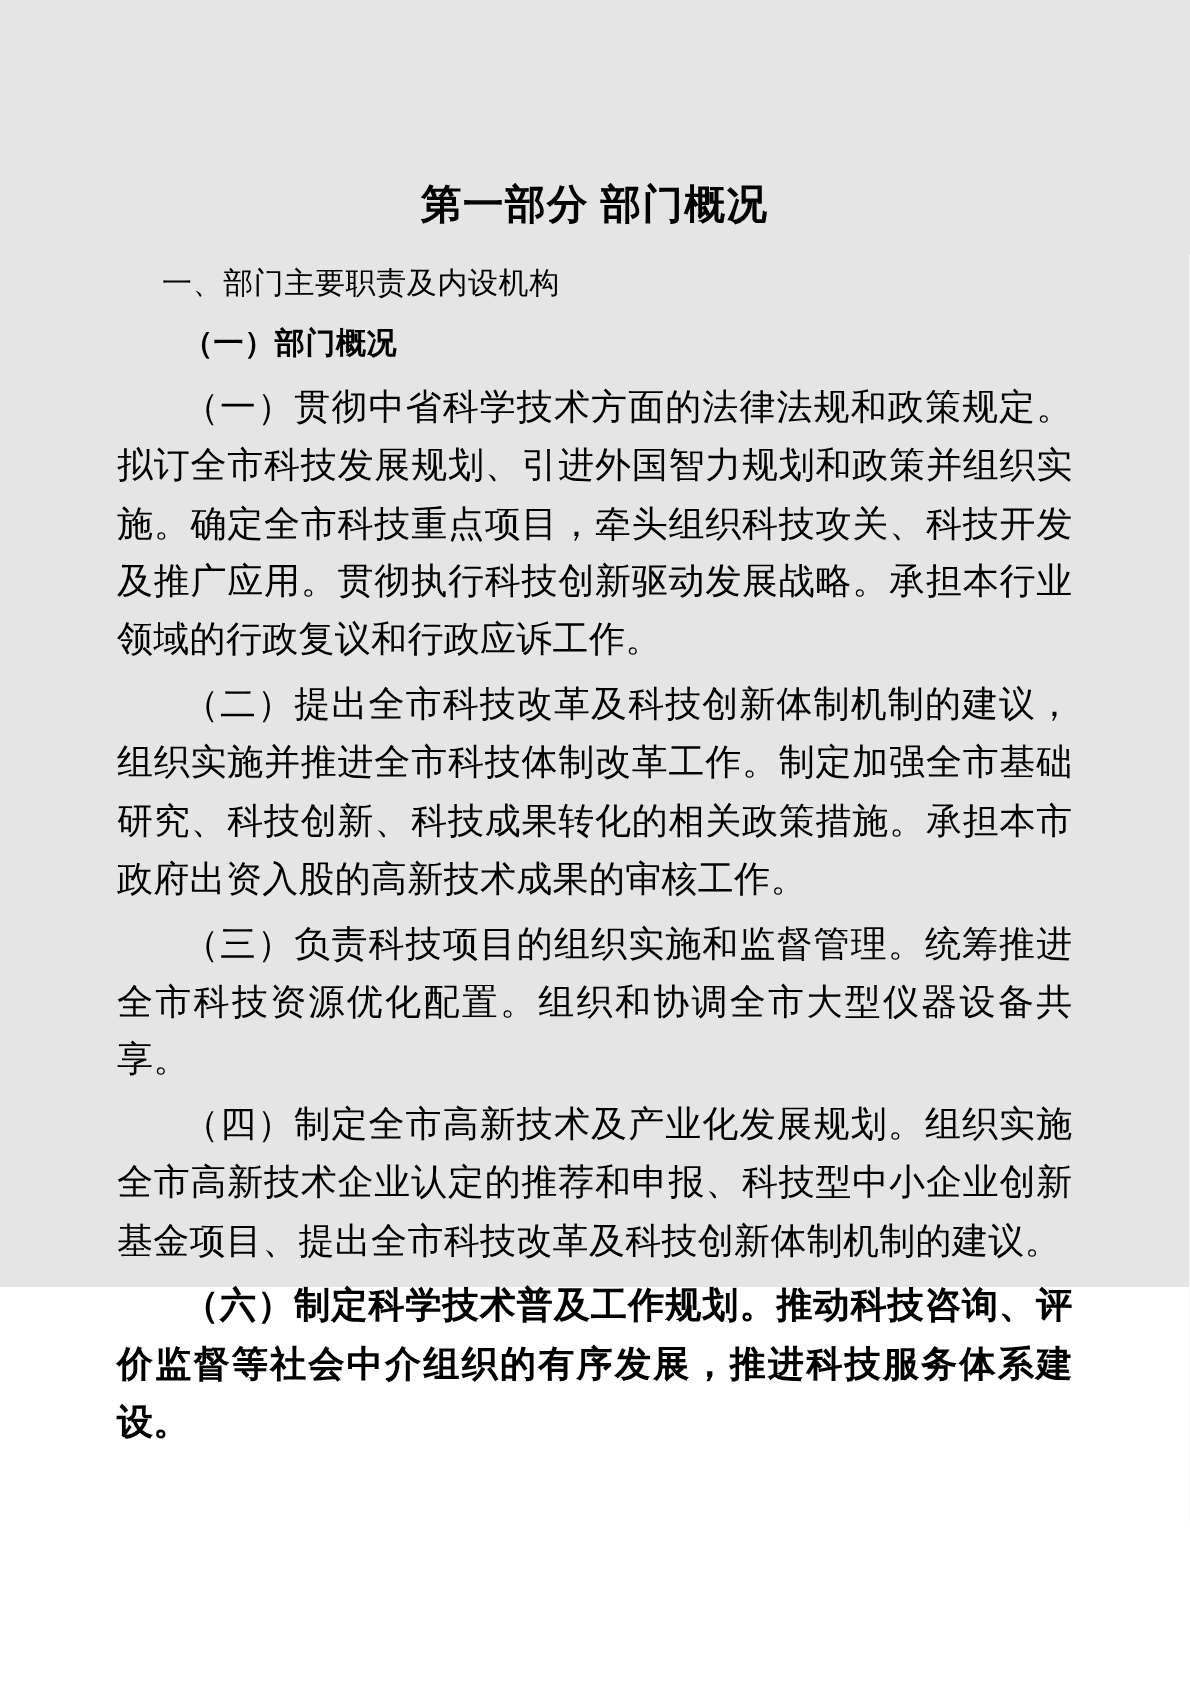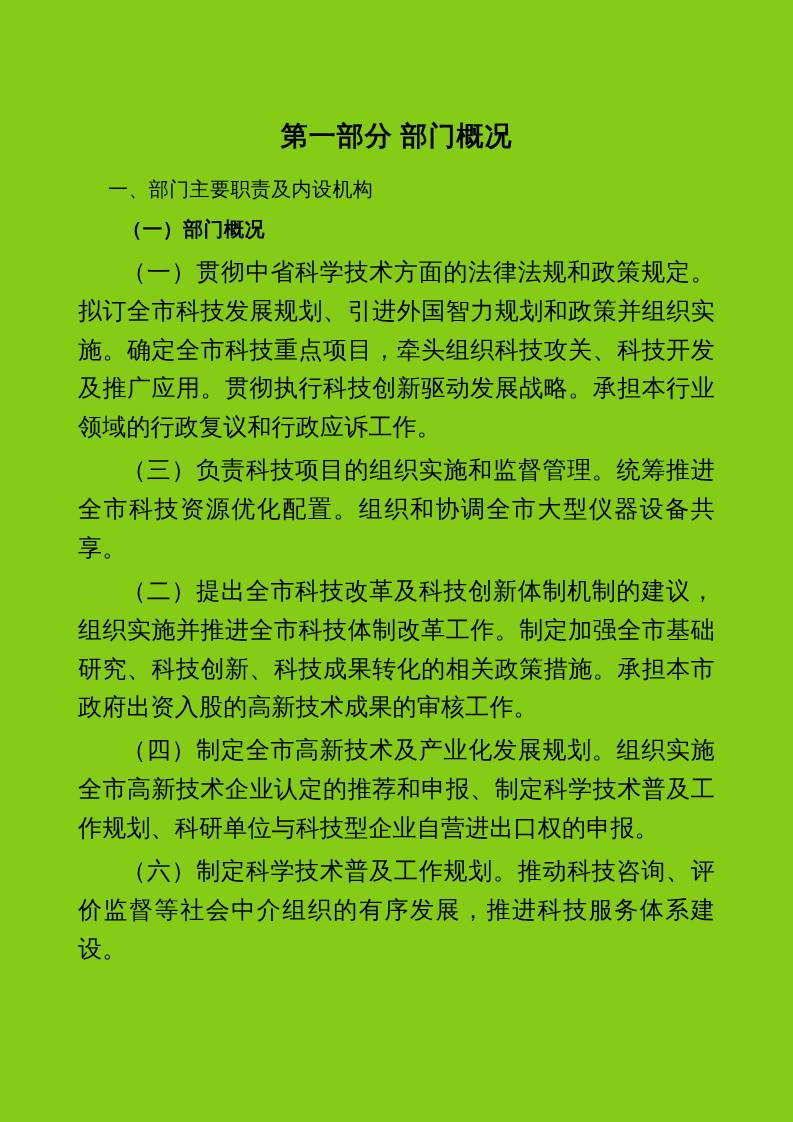--- a/index.html
+++ b/index.html
@@ -10,23 +10,23 @@
   body {
     width: 793px;
     height: 1122px;
     font-family: "Liberation Serif", "DejaVu Serif", serif;
     color: #000000;
     overflow: hidden;
   }
   .page {
     box-sizing: border-box;
     width: 793px;
-    height: 1122px;
+    height: 858px;
     padding: 118px 78px 60px 78px;
-    background: #84cc16;
+    background: #e5e5e5;
     position: relative;
   }
   .doc-title {
     font-size: 27px;
     font-weight: bold;
     text-align: center;
     letter-spacing: 1px;
     margin: 0 0 18px 0;
     line-height: 1.4;
     font-family: "Liberation Serif", "DejaVu Serif", serif;
@@ -51,32 +51,33 @@
     font-size: 24px;
     line-height: 1.62;
     margin: 0 0 4px 0;
     text-indent: 44px;
     text-align: justify;
     text-justify: inter-ideograph;
     letter-spacing: 0.2px;
   }
   .para:last-child {
     margin-bottom: 0;
+    font-weight: bold;
   }
 </style>
 </head>
 <body>
 
 <div class="page">
 
   <h1 class="doc-title">第一部分  部门概况</h1>
 
   <h2 class="heading-1">一、部门主要职责及内设机构</h2>
 
   <h3 class="heading-2">（一）部门概况</h3>
 
   <p class="para">（一）贯彻中省科学技术方面的法律法规和政策规定。拟订全市科技发展规划、引进外国智力规划和政策并组织实施。确定全市科技重点项目，牵头组织科技攻关、科技开发及推广应用。贯彻执行科技创新驱动发展战略。承担本行业领域的行政复议和行政应诉工作。</p>
+  <p class="para">（二）提出全市科技改革及科技创新体制机制的建议，组织实施并推进全市科技体制改革工作。制定加强全市基础研究、科技创新、科技成果转化的相关政策措施。承担本市政府出资入股的高新技术成果的审核工作。</p>
   <p class="para">（三）负责科技项目的组织实施和监督管理。统筹推进全市科技资源优化配置。组织和协调全市大型仪器设备共享。</p>
-  <p class="para">（二）提出全市科技改革及科技创新体制机制的建议，组织实施并推进全市科技体制改革工作。制定加强全市基础研究、科技创新、科技成果转化的相关政策措施。承担本市政府出资入股的高新技术成果的审核工作。</p>
-  <p class="para">（四）制定全市高新技术及产业化发展规划。组织实施全市高新技术企业认定的推荐和申报、制定科学技术普及工作规划、科研单位与科技型企业自营进出口权的申报。</p>
+  <p class="para">（四）制定全市高新技术及产业化发展规划。组织实施全市高新技术企业认定的推荐和申报、科技型中小企业创新基金项目、提出全市科技改革及科技创新体制机制的建议。</p>
   <p class="para">（六）制定科学技术普及工作规划。推动科技咨询、评价监督等社会中介组织的有序发展，推进科技服务体系建设。</p>
 
 </div>
 
 </body></html>

